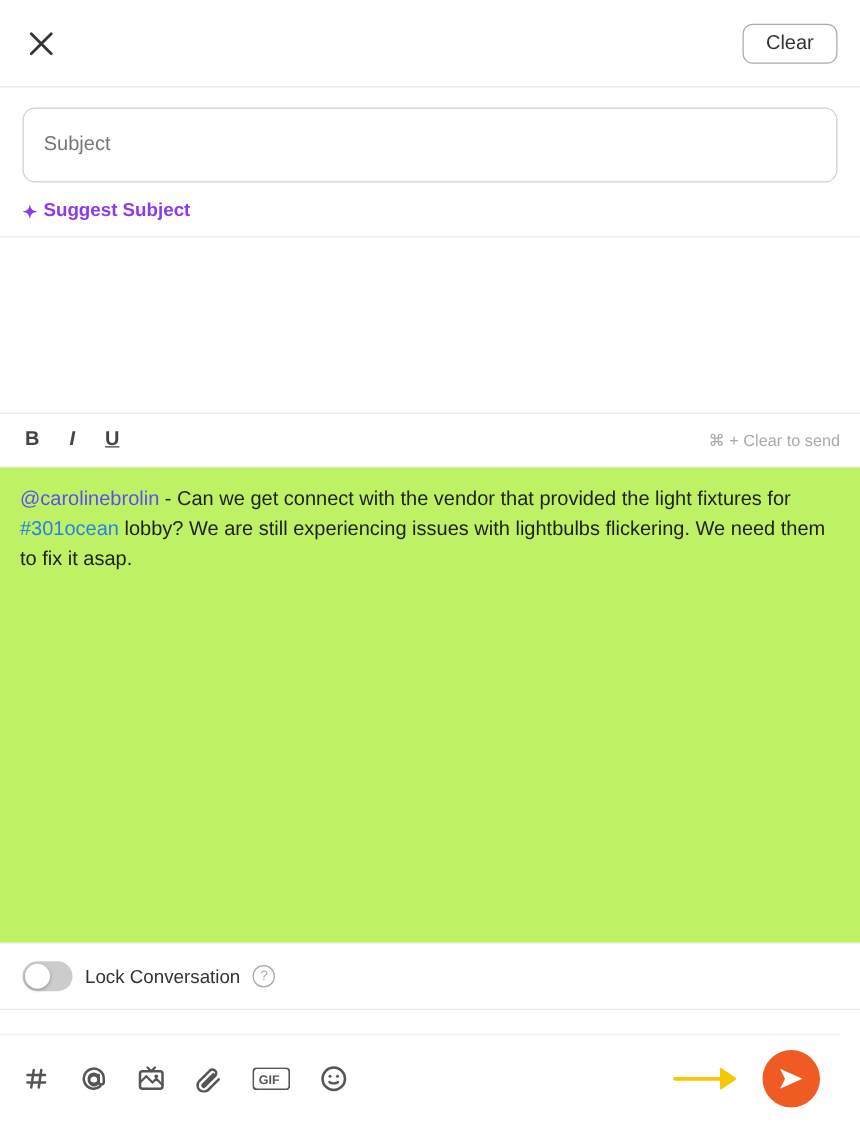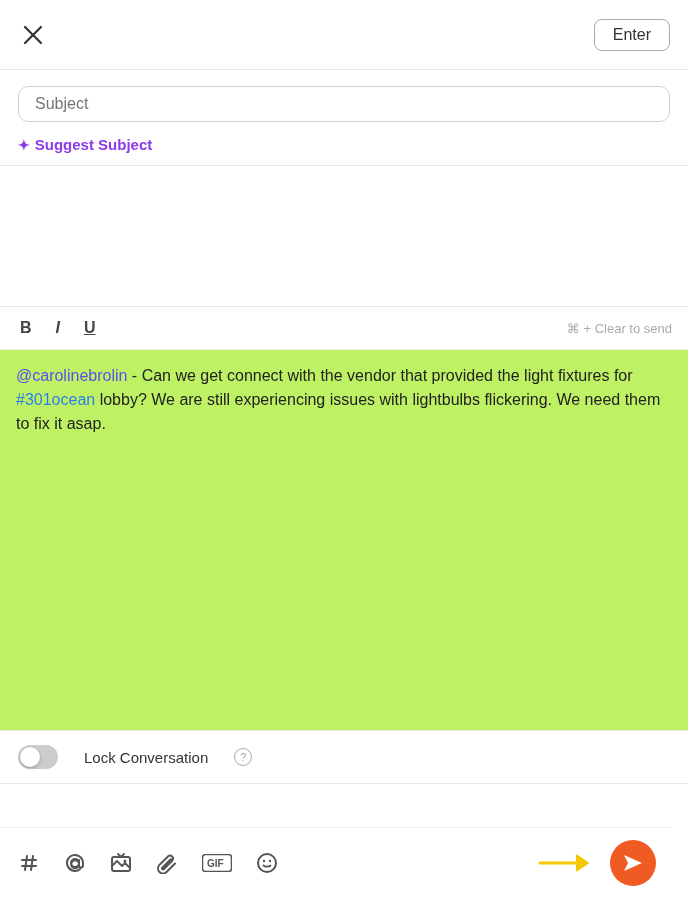--- a/index.html
+++ b/index.html
@@ -56,21 +56,21 @@
     
     .subject-section {
       padding: 16px 18px 8px;
       border-bottom: 1px solid #e8e8e8;
     }
 
     .subject-input {
       width: 100%;
       border: 1.5px solid #d0d0d0;
       border-radius: 10px;
-      padding: 8px 16px;
+      padding: 20px 16px;
       font-size: 16px;
       color: #ec4899;
       outline: none;
       background: #fff;
     }
 
     .suggest-subject {
       display: flex;
       align-items: center;
       gap: 5px;
@@ -153,21 +153,21 @@
     .hashtag {
       color: #2b7fe8;
       font-weight: 500;
     }
 
     
     .lock-row {
       display: flex;
       align-items: center;
       padding: 14px 18px;
-      gap: 26px;
+      gap: 10px;
       border-bottom: 1px solid #e8e8e8;
       background: #fff;
     }
 
     .toggle-switch {
       width: 40px;
       height: 24px;
       background: #ccc;
       border-radius: 12px;
       position: relative;
@@ -267,21 +267,21 @@
 </head>
 <body>
 
 <div class="header">
   <button class="close-btn">
     <svg width="22" height="22" viewBox="0 0 22 22" fill="none">
       <line x1="3" y1="3" x2="19" y2="19" stroke="#333" stroke-width="2.2" stroke-linecap="round"></line>
       <line x1="19" y1="3" x2="3" y2="19" stroke="#333" stroke-width="2.2" stroke-linecap="round"></line>
     </svg>
   </button>
-  <button class="clear-btn">Enter</button>
+  <button class="clear-btn">Clear</button>
 </div>
 
 <div class="subject-section">
   <input class="subject-input" type="text" placeholder="Subject" style="">
   <div class="suggest-subject">
     <span class="suggest-icon">✦</span>
     <span>Suggest Subject</span>
   </div>
 </div>
 

